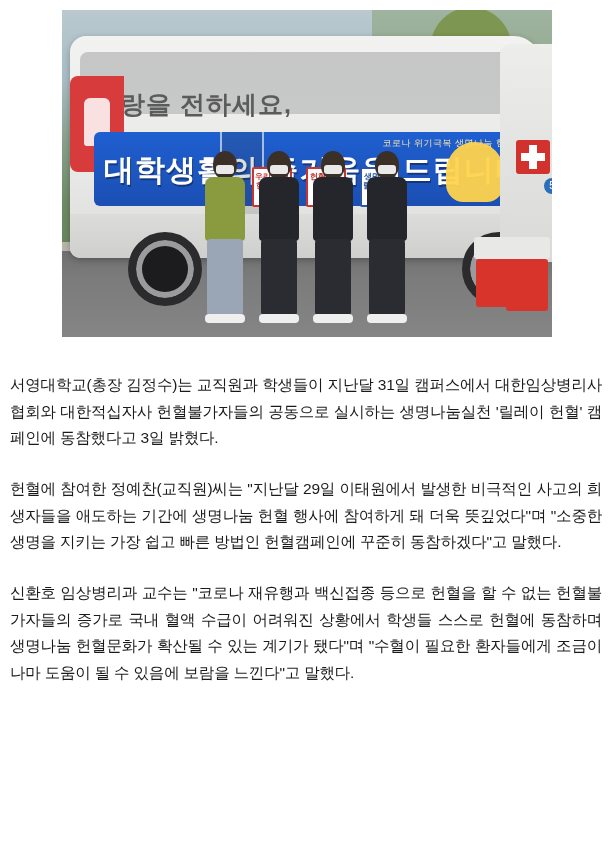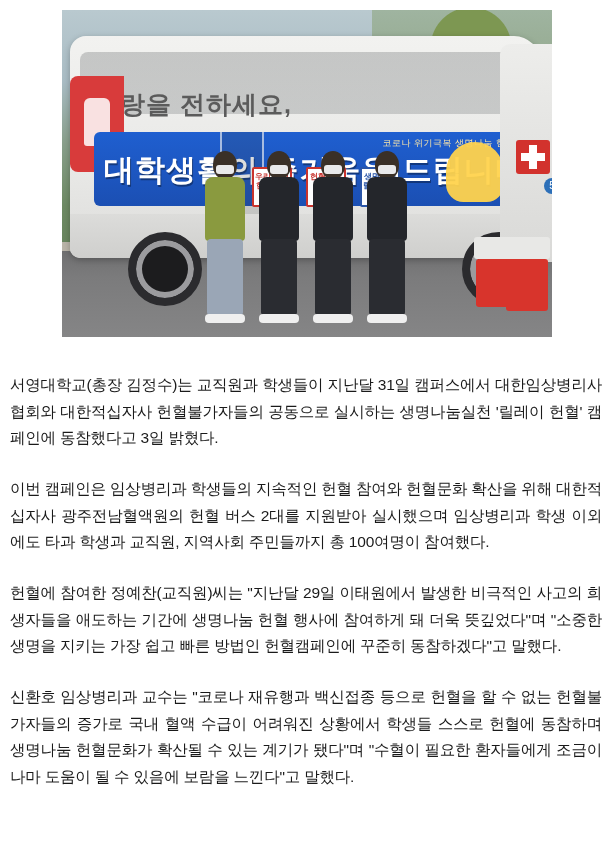--- a/index.html
+++ b/index.html
@@ -477,18 +477,17 @@
       </div>
 
       <div class="table-box"></div>
       <div class="stool a"></div>
       <div class="stool b"></div>
     </div>
   </div>
 
   <div class="article">
     <p>서영대학교(총장 김정수)는 교직원과 학생들이 지난달 31일 캠퍼스에서 대한임상병리사협회와 대한적십자사 헌혈불가자들의 공동으로 실시하는 생명나눔실천 '릴레이 헌혈' 캠페인에 동참했다고 3일 밝혔다.</p>
-    <p>이번 캠페인은 임상병리과 학생들의 지속적인 헌혈 참여와 헌혈문화 확산을 위해 대한적십자사 광주전남혈액원의 헌혈 버스 2대를 지원받아 실시했으며 임상병리과 학생 이외에도 타과 학생과 교직원, 지역사회 주민들까지 총 100여명이 참여했다.</p>
     <p>헌혈에 참여한 정예찬(교직원)씨는 "지난달 29일 이태원에서 발생한 비극적인 사고의 희생자들을 애도하는 기간에 생명나눔 헌혈 행사에 참여하게 돼 더욱 뜻깊었다"며 "소중한 생명을 지키는 가장 쉽고 빠른 방법인 헌혈캠페인에 꾸준히 동참하겠다"고 말했다.</p>
     <p>신환호 임상병리과 교수는 "코로나 재유행과 백신접종 등으로 헌혈을 할 수 없는 헌혈불가자들의 증가로 국내 혈액 수급이 어려워진 상황에서 학생들 스스로 헌혈에 동참하며 생명나눔 헌혈문화가 확산될 수 있는 계기가 됐다"며 "수혈이 필요한 환자들에게 조금이나마 도움이 될 수 있음에 보람을 느낀다"고 말했다.</p>
   </div>
 
 </div>
 
 </body></html>

